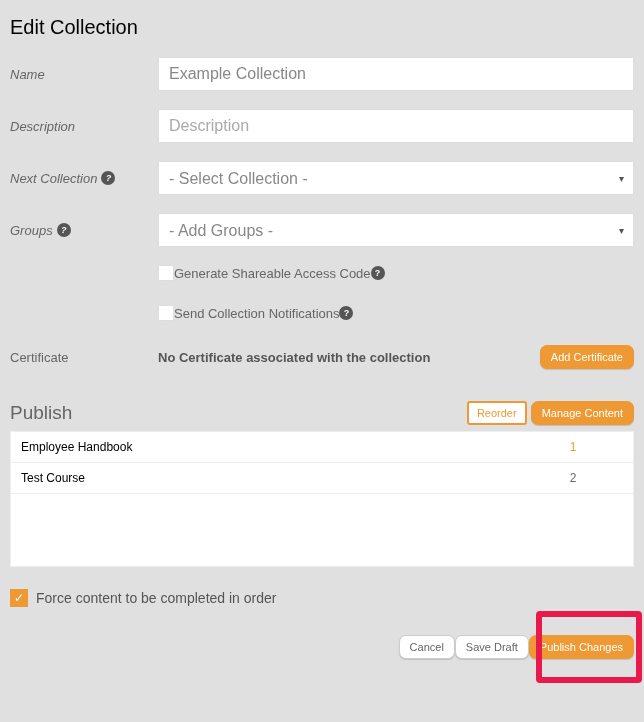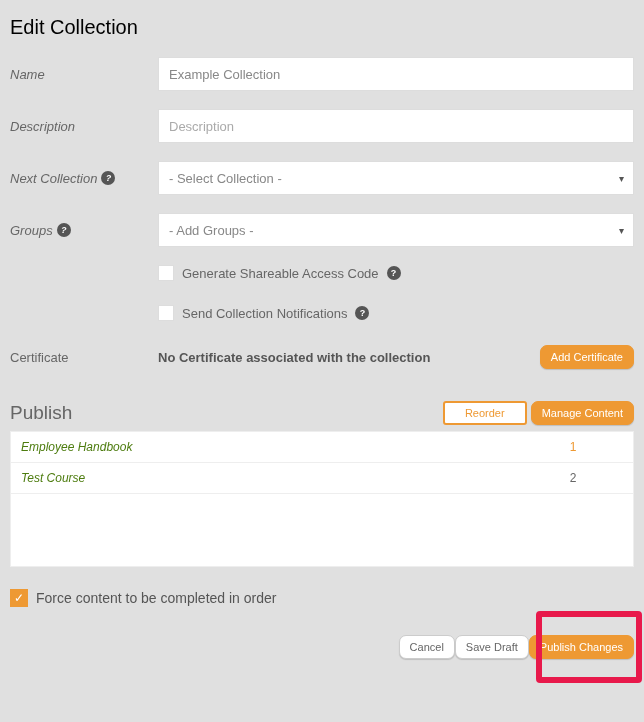--- a/index.html
+++ b/index.html
@@ -34,21 +34,21 @@
   }
   .form-field {
     flex: 1;
   }
   input[type="text"], select {
     width: 100%;
     height: 34px;
     border: 1px solid #ddd;
     background: #fff;
     padding: 0 10px;
-    font-size: 13px;
+    font-size: 16px;
     color: #888;
     font-family: inherit;
   }
   input[type="text"]::placeholder { color: #aaa; }
   select {
     appearance: none;
     background-image: none;
     padding-right: 24px;
     position: relative;
   }
@@ -77,21 +77,21 @@
     font-size: 9px;
     font-weight: bold;
     cursor: help;
   }
   .indented-options {
     margin-left: 148px;
   }
   .checkbox-row {
     display: flex;
     align-items: center;
-    gap: 8px;
+    gap: 0;
     margin-bottom: 24px;
     font-size: 13px;
     color: #666;
   }
   .fake-checkbox {
     width: 16px;
     height: 16px;
     border: 1px solid #ddd;
     background: #fff;
     display: inline-block;
@@ -134,36 +134,36 @@
     color: #666;
     flex: 1;
     font-weight: 400;
   }
   .content-btns { display: flex; gap: 4px; }
   .btn-boxed {
     border: 2px solid #ee9933;
     color: #ee9933;
     background: #fff;
     font-size: 11px;
-    padding: 4px 20px;
+    padding: 4px 8px;
     border-radius: 3px;
     cursor: pointer;
   }
   .content-table {
     background: #fff;
     border: 1px solid #eee;
     min-height: 136px;
   }
   .content-row {
     display: flex;
     padding: 8px 10px;
     border-bottom: 1px solid #eee;
     font-size: 12px;
   }
-  .content-name { flex: 1; color: #4d7c0f; font-style: italic; }
+  .content-name { flex: 1; color: #000000; }
   .content-num { width: 100px; text-align: center; color: #666; }
   .content-num.link { color: #ee9933; cursor: pointer; }
   .force-row {
     display: flex;
     align-items: center;
     gap: 8px;
     margin: 22px 0 28px 0;
     font-size: 14px;
     color: #555;
   }

